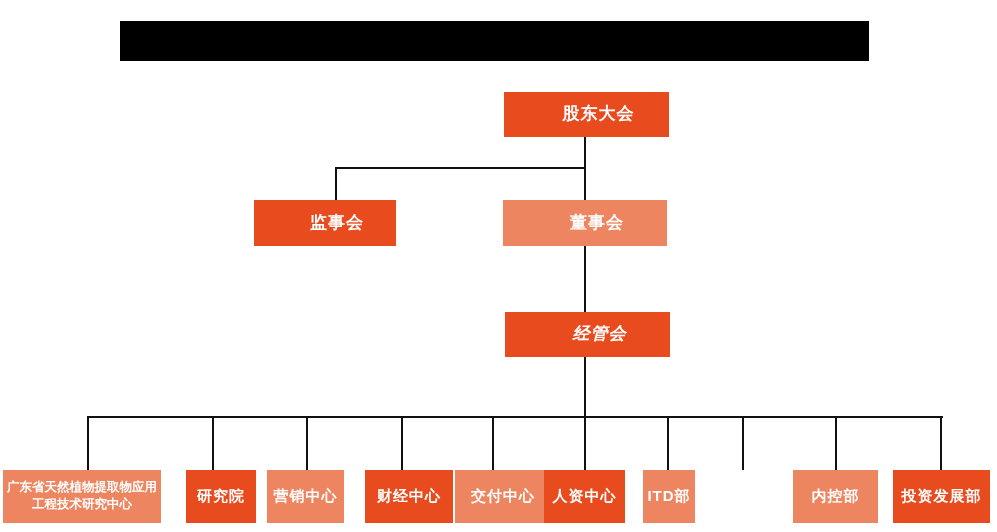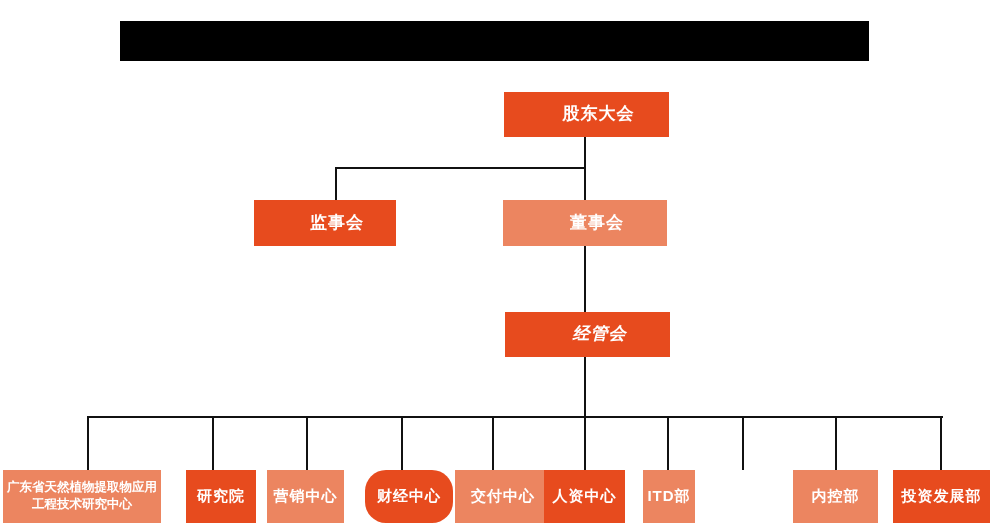--- a/index.html
+++ b/index.html
@@ -72,20 +72,20 @@
   <div class="node dark lvl-main" style="left:504px; top:92px; width:165px; height:45px;">股东大会</div>
 
   <div class="node dark lvl-main" style="left:254px; top:200px; width:142px; height:46px;">监事会</div>
   <div class="node light lvl-main" style="left:503px; top:200px; width:164px; height:46px;">董事会</div>
 
   <div class="node dark lvl-main" style="left:505px; top:312px; width:165px; height:45px;font-style:italic;">经管会</div>
 
   <div class="node light dept dept-sm" style="left:3px; top:470px; width:158px; height:53px;font-family:Liberation Mono, monospace;">广东省天然植物提取物应用工程技术研究中心</div>
   <div class="node dark dept" style="left:178px; top:470px; width:70px; height:53px;margin-left:8px;">研究院</div>
   <div class="node light dept" style="left:267px; top:470px; width:77px; height:53px;">营销中心</div>
-  <div class="node dark dept" style="left:365px; top:470px; width:88px; height:53px;border-radius:21px;">财经中心</div>
+  <div class="node dark dept" style="left:365px; top:470px; width:88px; height:53px;">财经中心</div>
   <div class="node light dept" style="left:455px; top:470px; width:96px; height:53px;">交付中心</div>
   <div class="node dark dept" style="left:544px; top:470px; width:81px; height:53px;">人资中心</div>
   <div class="node light dept" style="left:643px; top:470px; width:52px; height:53px;">ITD部</div>
   <div class="node light dept" style="left:793px; top:470px; width:85px; height:53px;">内控部</div>
   <div class="node dark dept" style="left:893px; top:470px; width:97px; height:53px;">投资发展部</div>
 
 </div>
 
 </body></html>

